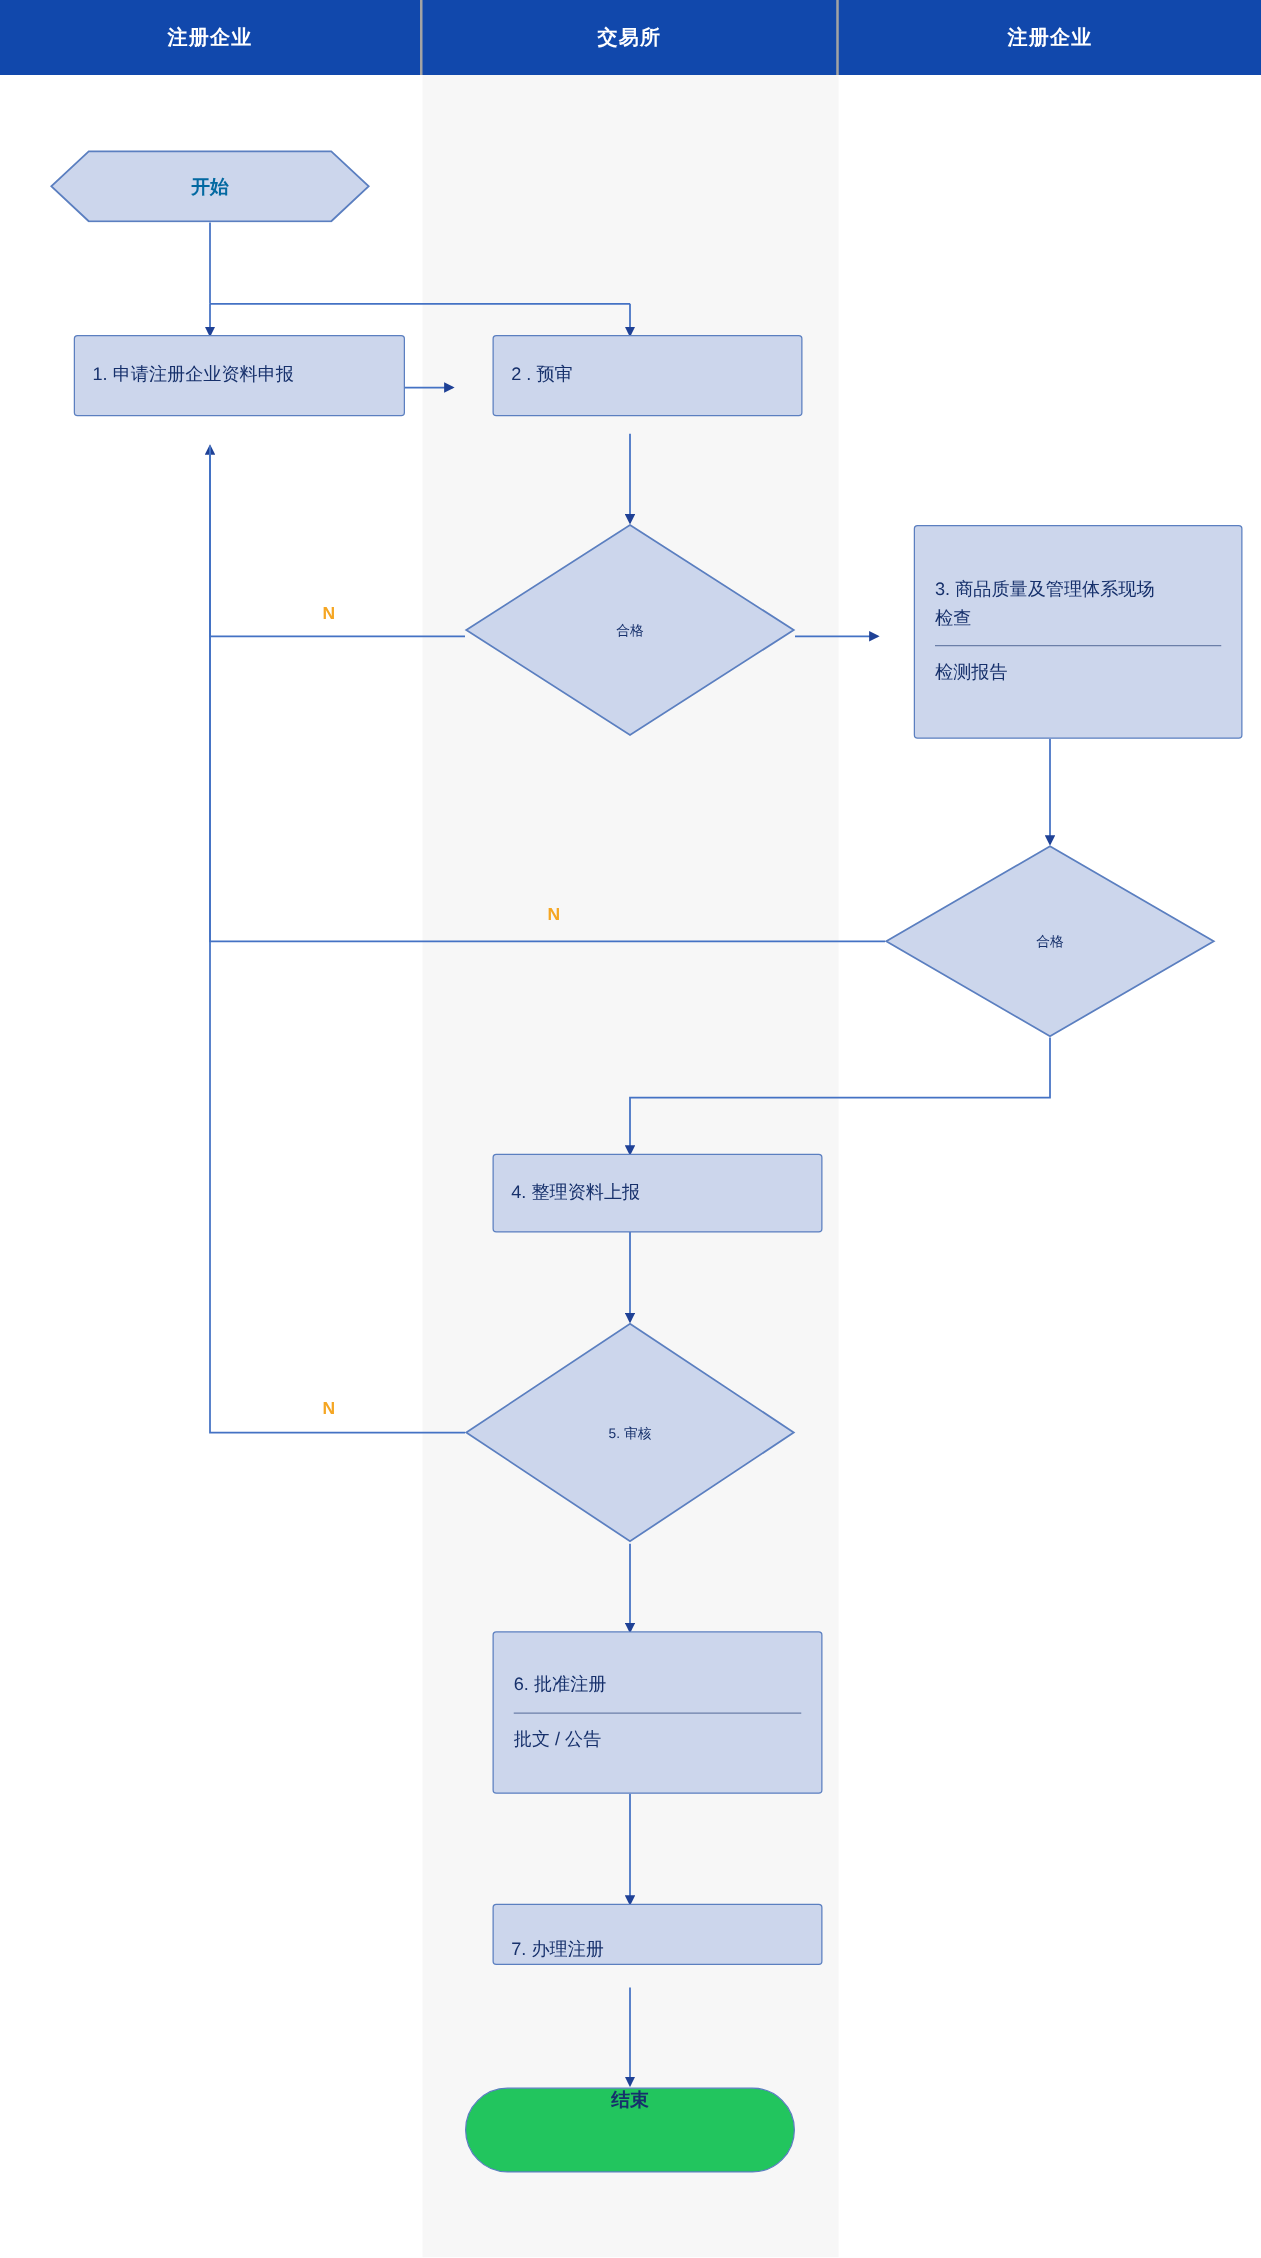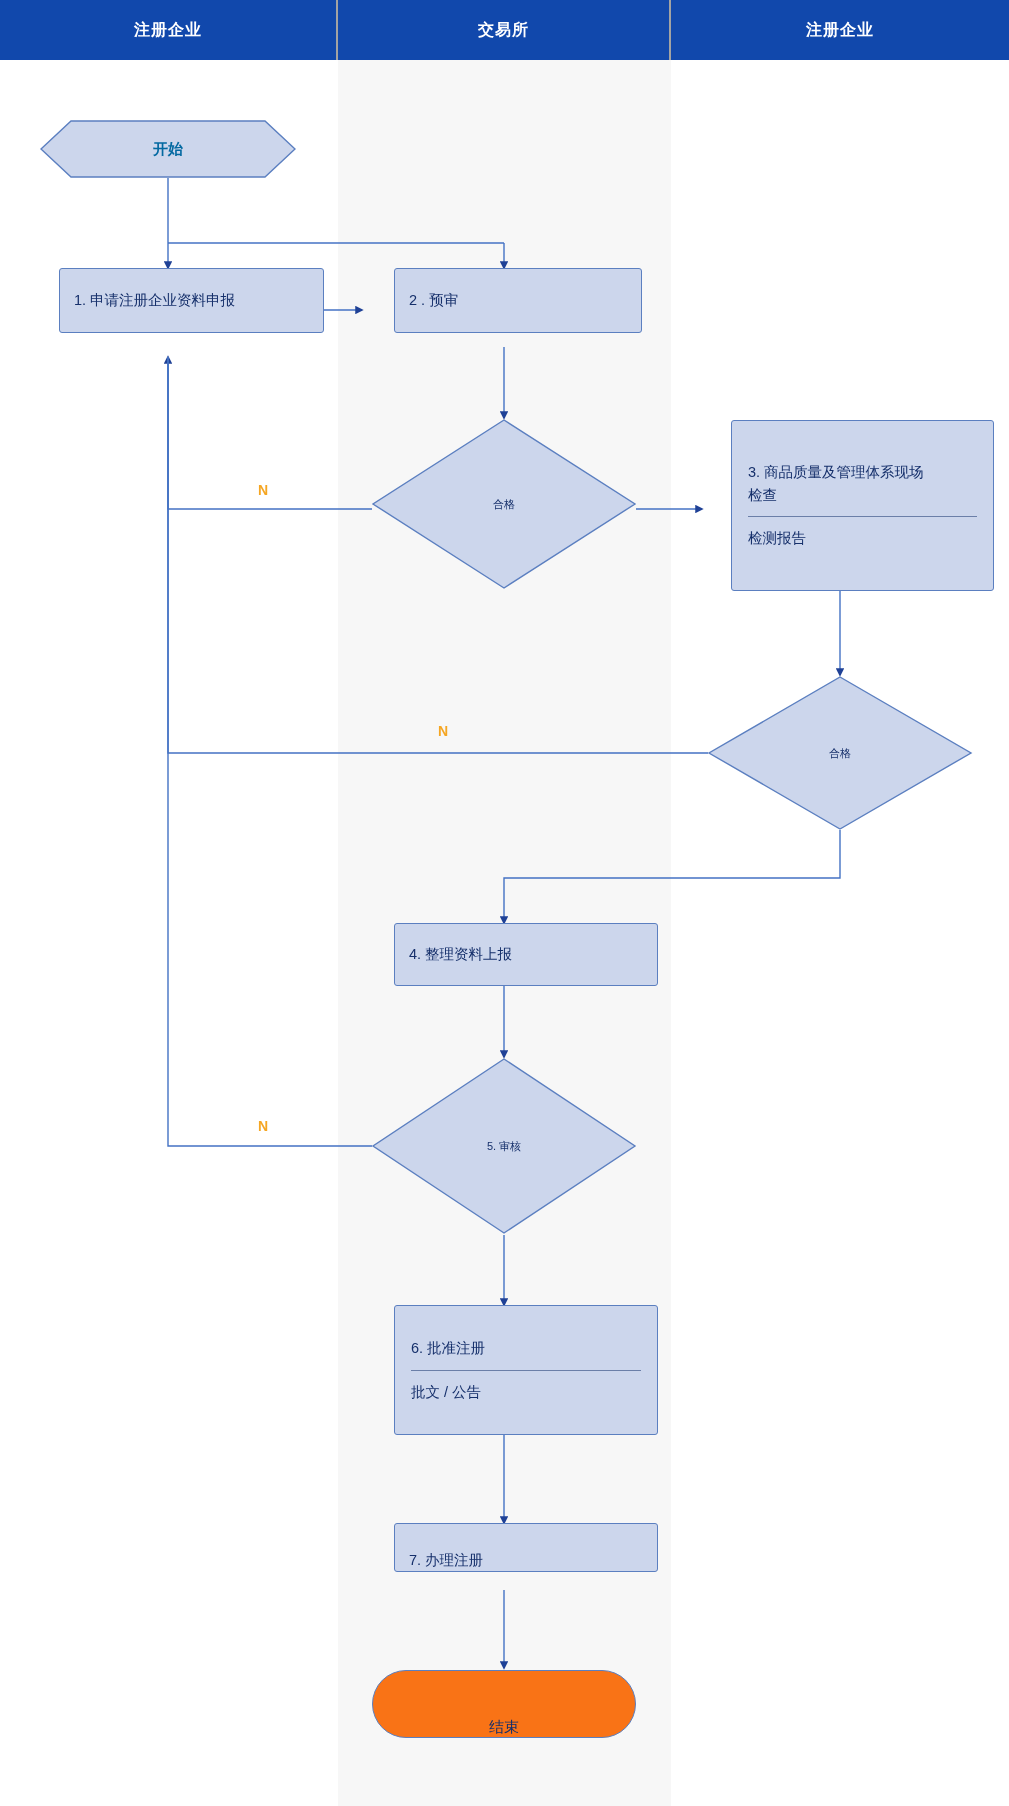--- a/index.html
+++ b/index.html
@@ -89,28 +89,28 @@
   .box .line { white-space: nowrap; }
   .hexagon-border {
     position: absolute;
     width: 100%;
     height: 100%;
     left: 0; top: 0;
   }
 
   
   .stadium {
-    background: #f97316;
+    background: #22c55e;
     border: 1px solid #5b7fc0;
     border-radius: 36px;
     display: flex;
-    align-items: flex-end;
+    align-items: flex-start;
     justify-content: center;
     font-size: 15px;
-    font-weight: normal;
+    font-weight: bold;
   }
 
   
   .diamond-wrap {
     display: flex;
     align-items: center;
     justify-content: center;
   }
   .diamond-wrap svg {
     position: absolute;

